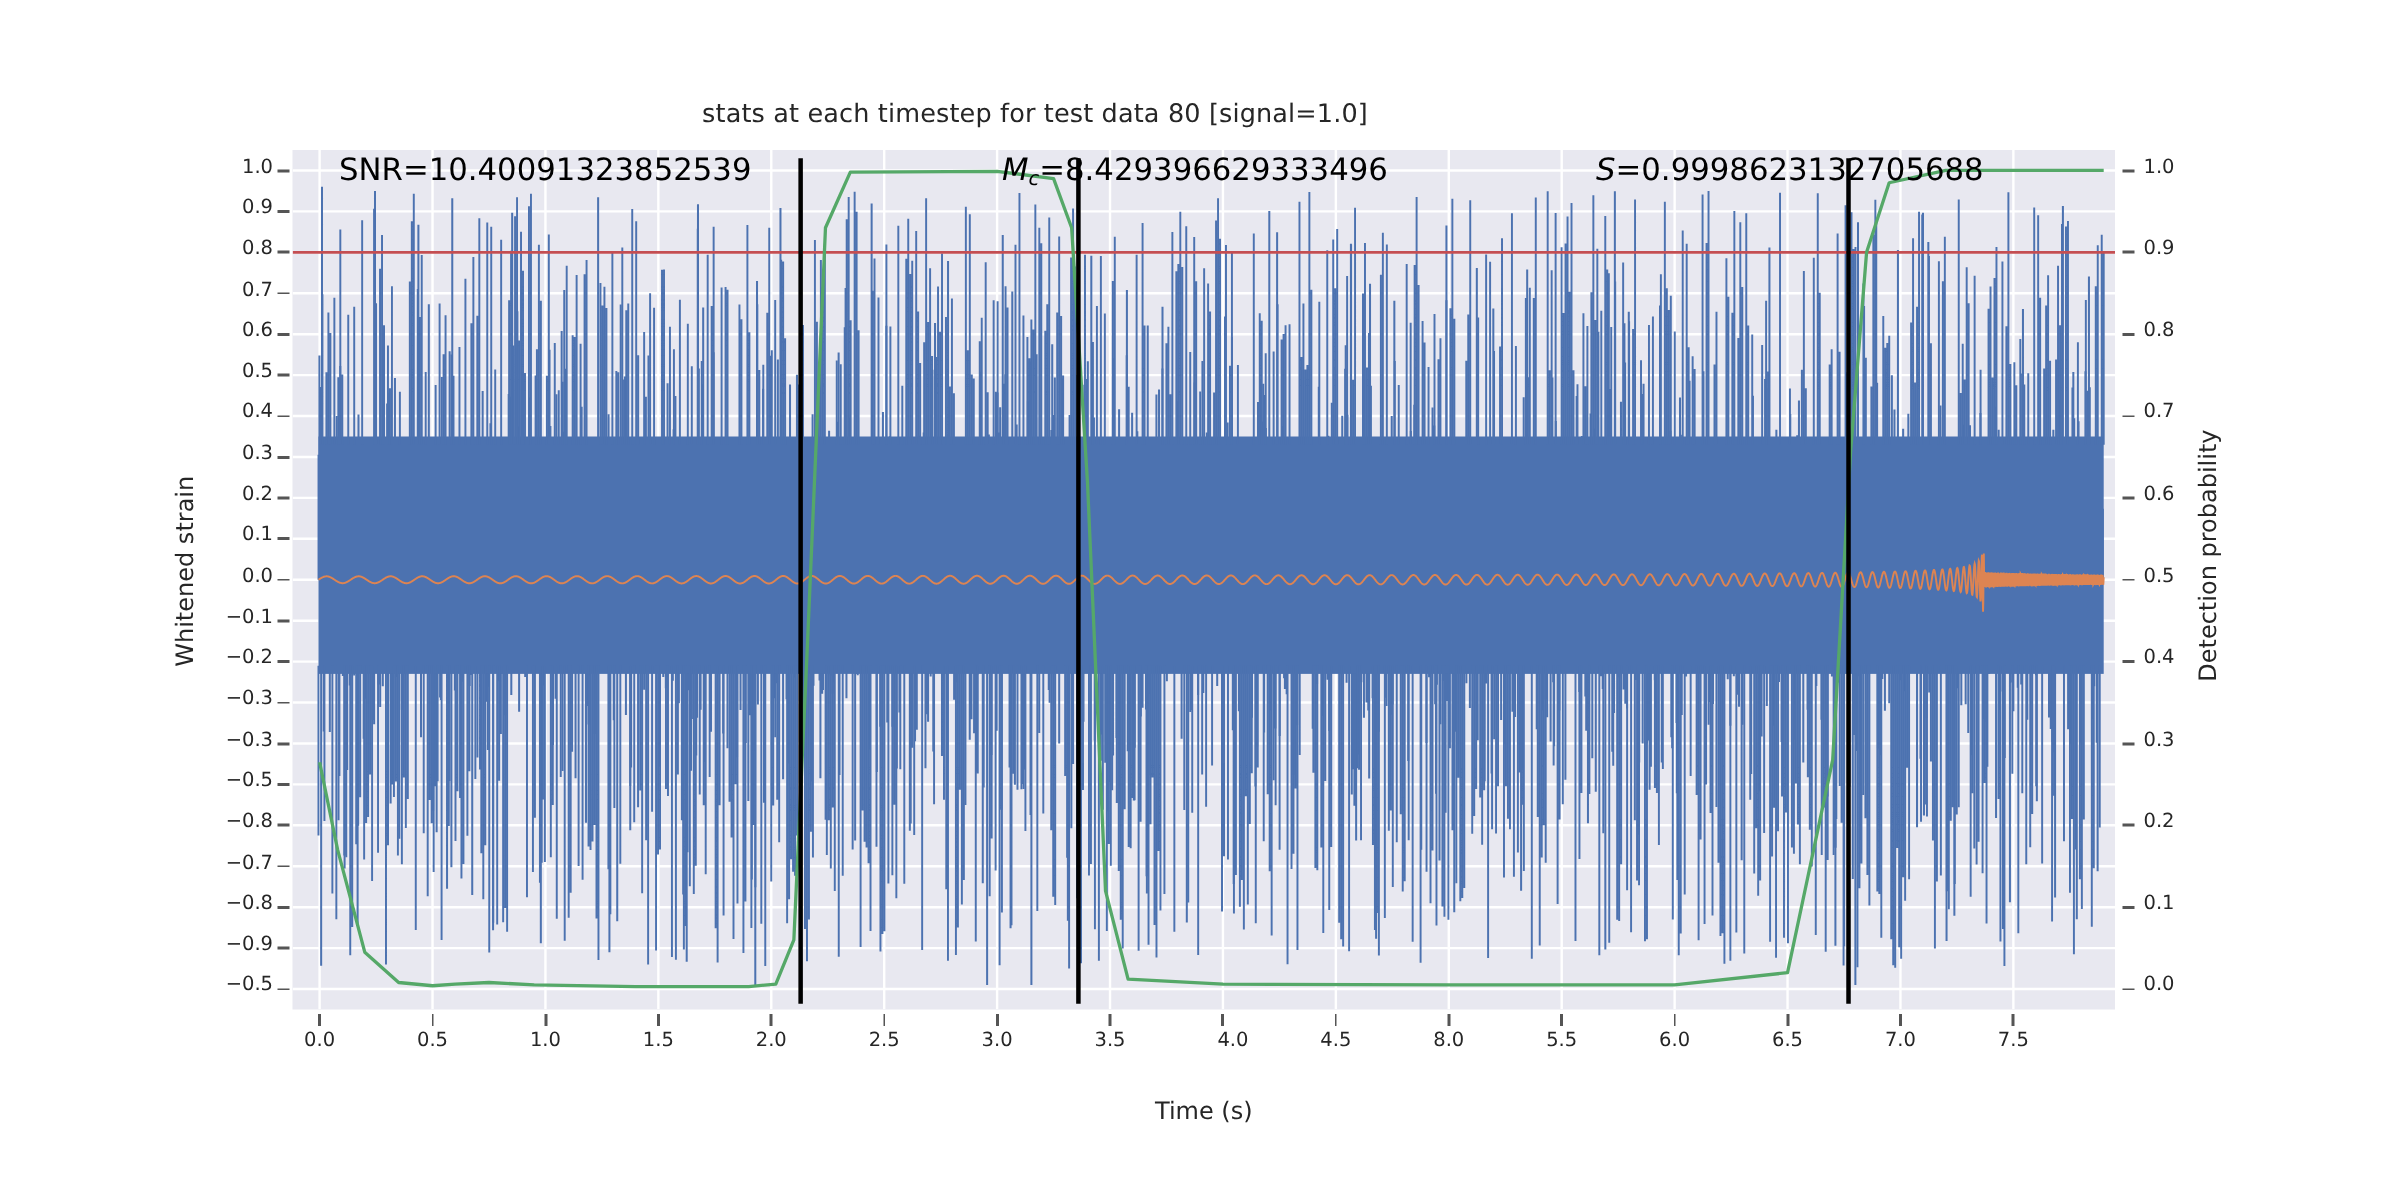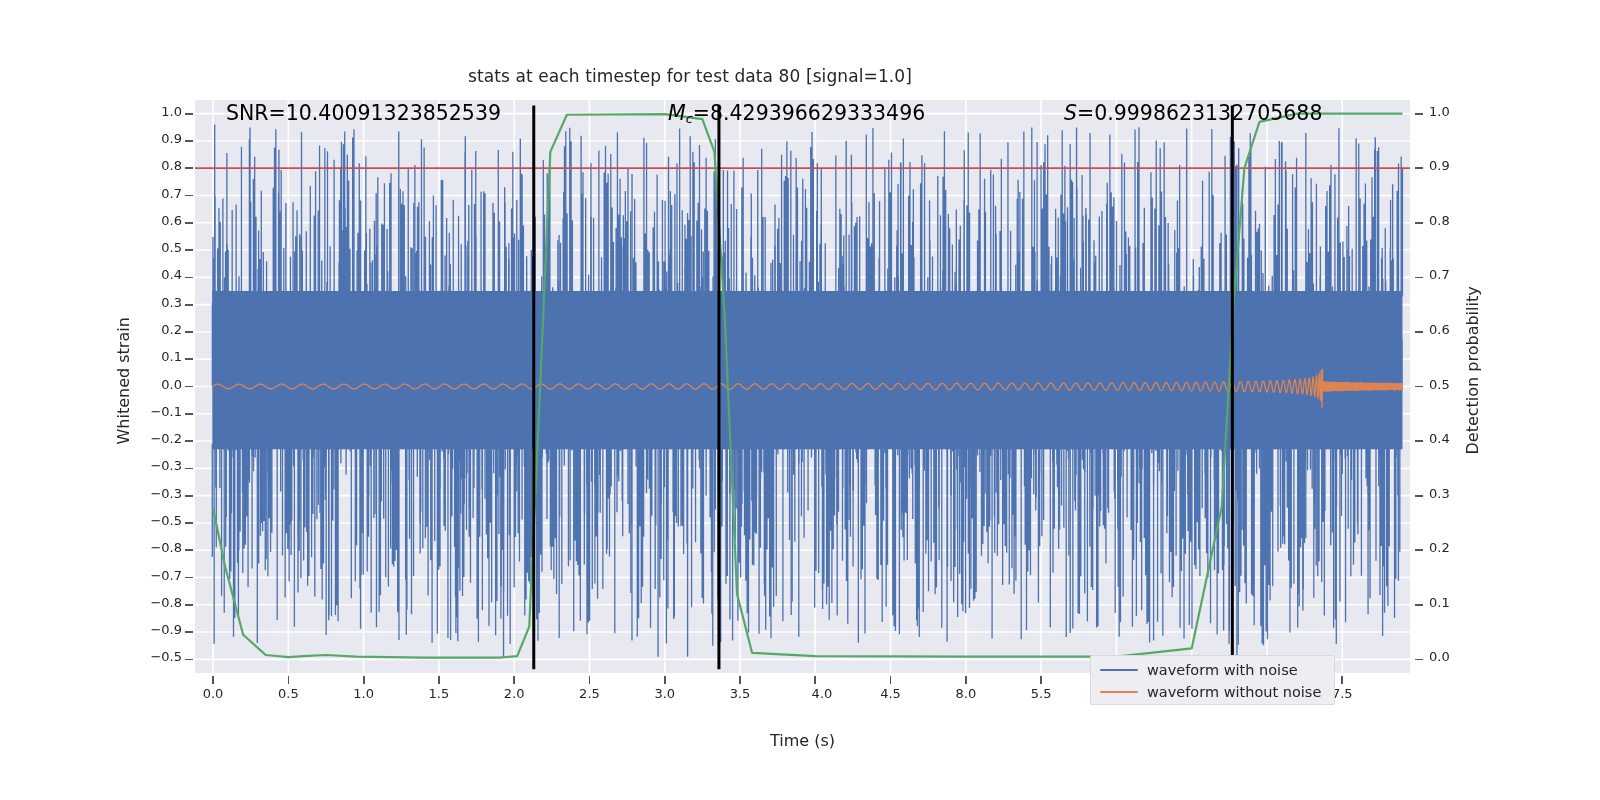--- a/index.html
+++ b/index.html
@@ -209,24 +209,14 @@
       <div class="tick-lab" style="left:1325.2490706319702px;top:686px;width:34px;text-align:center;">7.5</div>
       <div class="tick-mark" style="left:1341.4490706319702px;top:676px;width:1.7px;height:8px;"></div>
       <div class="axlabel rot" style="left:63px;top:374.5px;width:120px;text-align:center;">Whitened strain</div>
       <div class="axlabel rot" style="left:1402px;top:374.5px;width:140px;text-align:center;">Detection probability</div>
       <div class="axlabel" style="left:195px;top:731px;width:1215px;text-align:center;">Time (s)</div>
       <div class="annot" style="left:226px;top:101px;">SNR=10.40091323852539</div>
       <div class="annot" style="left:668px;top:101px;"><span class="it">M</span><span class="sub">c</span>=8.429396629333496</div>
       <div class="annot" style="left:1064px;top:101px;"><span class="it">S</span>=0.9998623132705688</div>
     </div>
 
-  <div class="legend">
-    <div class="legend-row" style="top:3px;">
-      <span class="legend-swatch" style="background: rgb(76, 114, 176);"></span>
-      <span class="legend-text">waveform with noise</span>
-    </div>
-    <div class="legend-row" style="top:25px;">
-      <span class="legend-swatch" style="background: rgb(221, 132, 82);"></span>
-      <span class="legend-text">waveform without noise</span>
-    </div>
-  </div>
 
 </div>
 
 </body></html>

